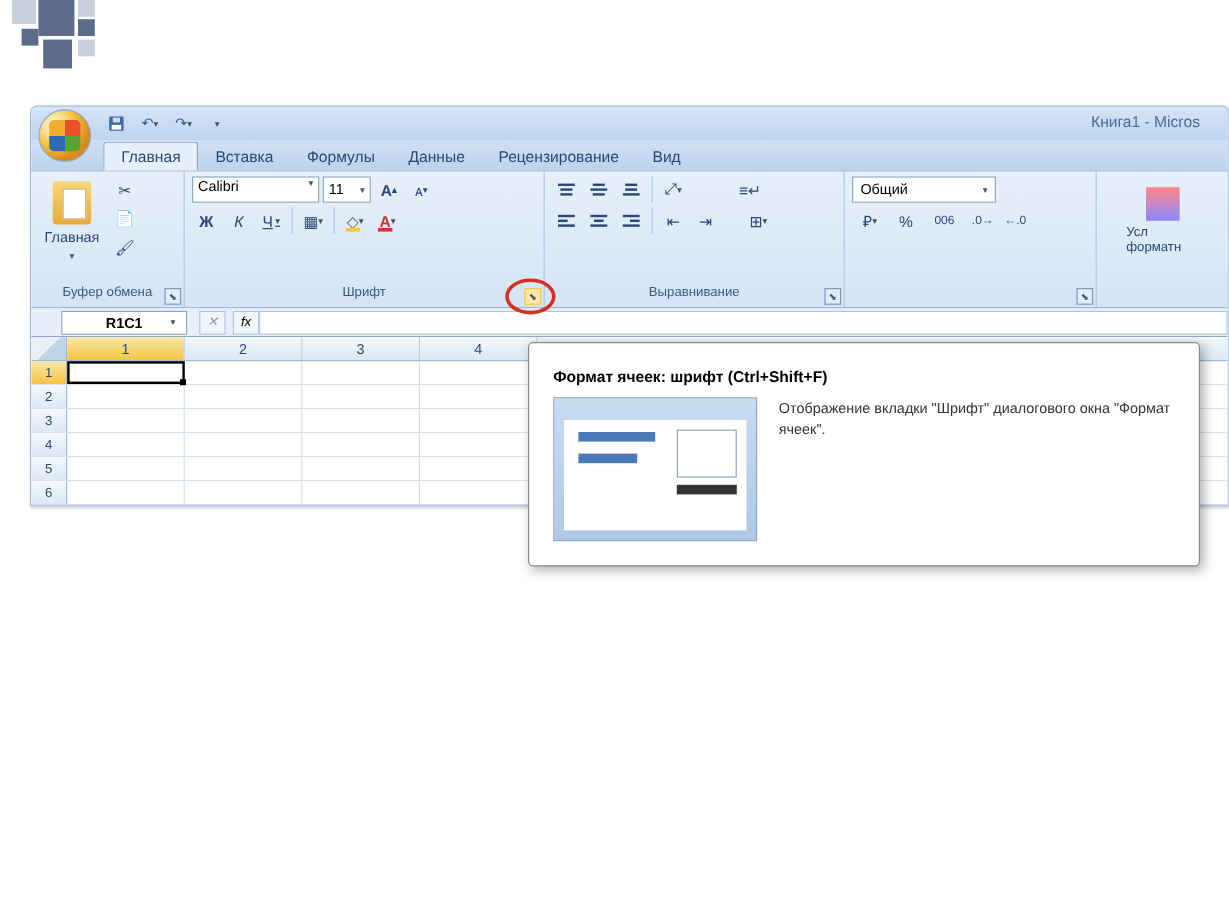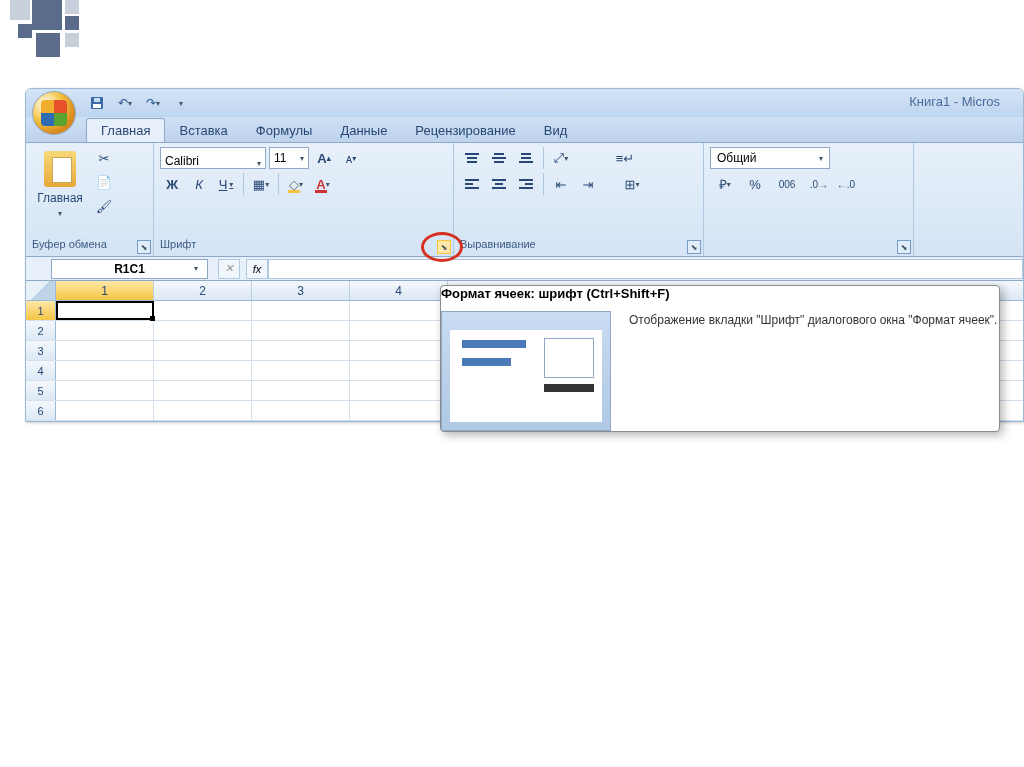--- a/index.html
+++ b/index.html
@@ -18,60 +18,60 @@
 .qat-btn { width: 22px; height: 22px; display: flex; align-items: center; justify-content: center; color: #2f5a95; font-size: 12px; border-radius: 3px; }
 .title-text { position: absolute; right: 23px; top: 5px; color: #4a6a9a; font-size: 13px; }
 
 .tabs { height: 26px; background: linear-gradient(#cfe0f4, #bcd3ec); display: flex; align-items: flex-end; padding-left: 60px; border-bottom: 1px solid #8fa8c7; }
 .tab { padding: 4px 14px; font-size: 13px; color: #2a4876; cursor: pointer; }
 .tab.active { background: #e7f0fa; border: 1px solid #8fa8c7; border-bottom: none; border-radius: 3px 3px 0 0; }
 
 .ribbon { height: 114px; background: linear-gradient(#e7f0fa, #d4e4f5); display: flex; border-bottom: 1px solid #8fa8c7; }
 .group { border-right: 1px solid #b0c7e0; padding: 4px 6px; display: flex; flex-direction: column; position: relative; }
 .group-body { flex: 1; display: flex; gap: 4px; align-items: flex-start; }
-.group-label { font-size: 11px; color: #3a5a80; text-align: left; padding: 2px 0; position: relative; }
+.group-label { font-size: 11px; color: #3a5a80; text-align: center; padding: 2px 0; position: relative; }
 .launcher { position: absolute; right: 2px; bottom: 2px; width: 14px; height: 14px; border: 1px solid #7a9bc5; background: #e0ecf8; font-size: 8px; display: flex; align-items: center; justify-content: center; color: #456; }
 
 .btn { border: 1px solid transparent; padding: 2px 4px; border-radius: 3px; cursor: pointer; display: inline-flex; align-items: center; justify-content: center; font-size: 12px; color: #2a4876; }
 .big-btn { width: 56px; height: 74px; flex-direction: column; gap: 4px; }
 .small-btn { width: 24px; height: 22px; font-size: 13px; }
 
 .paste-icon { width: 32px; height: 36px; background: linear-gradient(#f8d878, #e8a838); border-radius: 3px; position: relative; }
 .paste-icon::after { content: ''; position: absolute; inset: 6px 4px 4px 8px; background: #fff; border: 1px solid #c8a858; }
 
 .font-group-body { display: flex; flex-direction: column; gap: 4px; }
 .font-row { display: flex; gap: 3px; align-items: center; }
-.font-select { width: 106px; height: 22px; border: 1px solid #8fa8c7; background: #fff; font-size: 12px; padding: 0 4px; display: flex; align-items: flex-end; justify-content: space-between; }
+.font-select { width: 106px; height: 22px; border: 1px solid #8fa8c7; background: #fff; font-size: 12px; padding: 0 4px; display: flex; align-items: flex-start; justify-content: space-between; }
 .size-select { width: 40px; height: 22px; border: 1px solid #8fa8c7; background: #fff; font-size: 12px; padding: 0 4px; display: flex; align-items: center; justify-content: space-between; }
 .arrow-down { font-size: 8px; color: #456; }
 
 .sep { width: 1px; height: 22px; background: #b0c7e0; margin: 0 2px; }
 
 .red-circle { position: absolute; width: 42px; height: 30px; border: 3px solid #d63020; border-radius: 50%; right: -10px; bottom: -6px; z-index: 5; pointer-events: none; }
 
 .name-box-row { height: 24px; background: #e7f0fa; border-bottom: 1px solid #8fa8c7; display: flex; align-items: center; }
-.name-box { width: 157px; height: 20px; border: 1px solid #8fa8c7; background: #fff; margin-left: 25px; font-size: 12px; padding: 0 6px; display: flex; align-items: center; justify-content: center; font-weight: bold; }
+.name-box { width: 105px; height: 20px; border: 1px solid #8fa8c7; background: #fff; margin-left: 25px; font-size: 12px; padding: 0 6px; display: flex; align-items: center; justify-content: center; font-weight: bold; }
 .fx-area { display: flex; align-items: center; gap: 6px; margin-left: 20px; }
 .fx-btn { width: 22px; height: 20px; border: 1px solid #b0c7e0; background: #f0f6fc; display: flex; align-items: center; justify-content: center; font-size: 11px; font-style: italic; }
 .formula-bar { flex: 1; height: 20px; border: 1px solid #b0c7e0; background: #fff; }
 
 .grid-area { background: #fff; }
 .col-headers { display: flex; height: 20px; background: linear-gradient(#f4f8fc, #dce8f4); border-bottom: 1px solid #9db9d8; }
 .corner { width: 30px; border-right: 1px solid #9db9d8; background: linear-gradient(135deg, #e8f0f8 50%, #c0d4e8 50%); }
 .col-h { width: 98px; border-right: 1px solid #c0d0e0; display: flex; align-items: center; justify-content: center; font-size: 12px; color: #2a4876; }
 .col-h.active { background: linear-gradient(#fde8a8, #f5c542); }
 
 .grid-row { display: flex; height: 20px; border-bottom: 1px solid #d4e0ec; }
 .row-h { width: 30px; background: linear-gradient(#f4f8fc, #dce8f4); border-right: 1px solid #9db9d8; display: flex; align-items: center; justify-content: center; font-size: 11px; color: #2a4876; }
 .row-h.active { background: linear-gradient(#fde8a8, #f5c542); }
 .cell { width: 98px; border-right: 1px solid #d4e0ec; }
 .cell.selected { border: 2px solid #000; position: relative; }
 .cell.selected::after { content: ''; position: absolute; right: -3px; bottom: -3px; width: 5px; height: 5px; background: #000; }
 
-.tooltip-pop { position: absolute; left: 440px; top: 285px; width: 560px; background: #fff; border: 1px solid #8b8b8b; border-radius: 4px; box-shadow: 3px 3px 10px rgba(0,0,0,0.3); padding: 0; z-index: 20; }
+.tooltip-pop { position: absolute; left: 440px; top: 285px; width: 560px; background: #fff; border: 1px solid #8b8b8b; border-radius: 4px; box-shadow: 3px 3px 10px rgba(0,0,0,0.3); padding: 20px; z-index: 20; }
 .tooltip-title { font-weight: bold; font-size: 13px; margin-bottom: 10px; }
 .tooltip-body { display: flex; gap: 18px; }
 .tooltip-thumb { width: 170px; height: 120px; border: 1px solid #8fa8c7; background: linear-gradient(#c8dcf2, #b0c8e4); position: relative; }
 .tooltip-thumb .tb-inner { position: absolute; inset: 18px 8px 8px 8px; background: #fff; }
 .tooltip-thumb .tb-line { position: absolute; left: 12px; right: 50%; height: 8px; background: #4a7ab8; }
 .tooltip-desc { flex: 1; font-size: 12px; color: #333; line-height: 1.5; }
 
 .highlight-launcher { background: #fde8a8 !important; border-color: #f5c542 !important; }
 
 .align-btn-line { display:inline-block; width:14px; height:2px; background:#2a4876; margin:1px 0; }
@@ -262,20 +262,28 @@
             <div class="btn small-btn">%</div>
             <div class="btn small-btn" style="width:34px;font-size:10px">006</div>
             <div class="btn small-btn" style="font-size:10px">.0→</div>
             <div class="btn small-btn" style="font-size:10px">←.0</div>
           </div>
         </div>
       </div>
       <div class="launcher">⬊</div>
     </div>
 
+    <div class="group" style="flex:1;border-right:none">
+      <div class="group-body" style="justify-content:center">
+        <div class="btn big-btn" style="width:70px">
+          <div style="width:28px;height:28px;background:linear-gradient(#f88,#88f)"></div>
+          <span style="font-size:11px;line-height:1.1">Усл форматн</span>
+        </div>
+      </div>
+    </div>
 
   </div>
 
   <div class="name-box-row">
     <div class="name-box">R1C1</div>
     <span class="arrow-down" style="margin-left:-14px">▾</span>
     <div class="fx-area">
       <div class="fx-btn" style="color:#999">✕</div>
       <div class="fx-btn">fx</div>
     </div>

